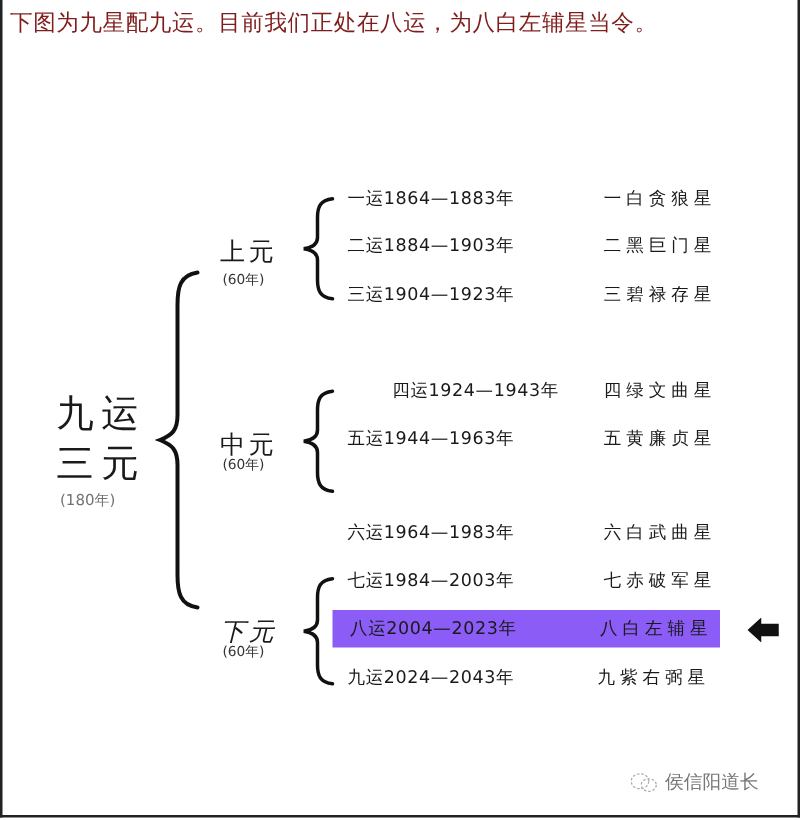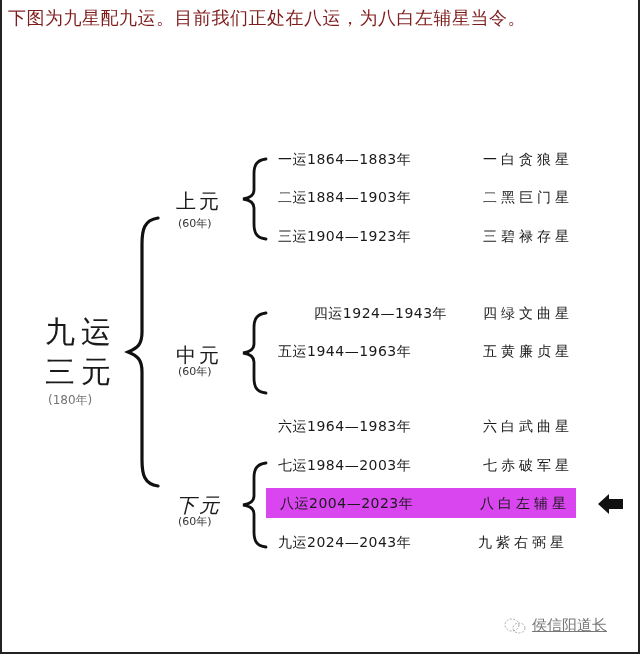--- a/index.html
+++ b/index.html
@@ -10,23 +10,23 @@
   .intro { position:absolute; left:8px; top:6px; font-size:18px; color:#7f1d1d; letter-spacing:0.5px;text-align:right; }
   .root-label { position:absolute; left:36px; top:312px; font-family:"DejaVu Serif","Liberation Serif",serif;
                 font-size:30px; line-height:40px; letter-spacing:6px; text-align:center; width:90px; }
   .root-sub { position:absolute; left:48px; top:392px; font-size:12px; color:#737373; }
   .brace { position:absolute; }
   .yuan-label { position:absolute; font-family:"DejaVu Serif","Liberation Serif",serif; font-size:20px; letter-spacing:3px; }
   .yuan-sub { position:absolute; font-size:11px; color:#333; }
   .row { position:absolute; font-size:14px; letter-spacing:0.5px; white-space:nowrap; height:30px; line-height:30px; }
   .row .yun { display:inline-block; width:205px; }
   .row .star { display:inline-block; letter-spacing:4px; }
-  .row.hl { background:#d946ef; padding:0 6px 0 14px; margin-left:-14px; }
+  .row.hl { background:#8b5cf6; padding:0 6px 0 14px; margin-left:-14px; }
   .arrow { position:absolute; left:598px; top:494px; }
-  .watermark { position:absolute; left:504px; top:616px; font-size:15px; color:#777; display:flex; align-items:center; gap:6px;text-decoration:underline; }
+  .watermark { position:absolute; left:504px; top:616px; font-size:15px; color:#777; display:flex; align-items:center; gap:6px; }
 </style>
 </head>
 <body>
 
 <div class="frame"></div>
 
 <div class="intro">下图为九星配九运。目前我们正处在八运，为八白左辅星当令。</div>
 
 <div class="root-label">
   <div>九运</div>

